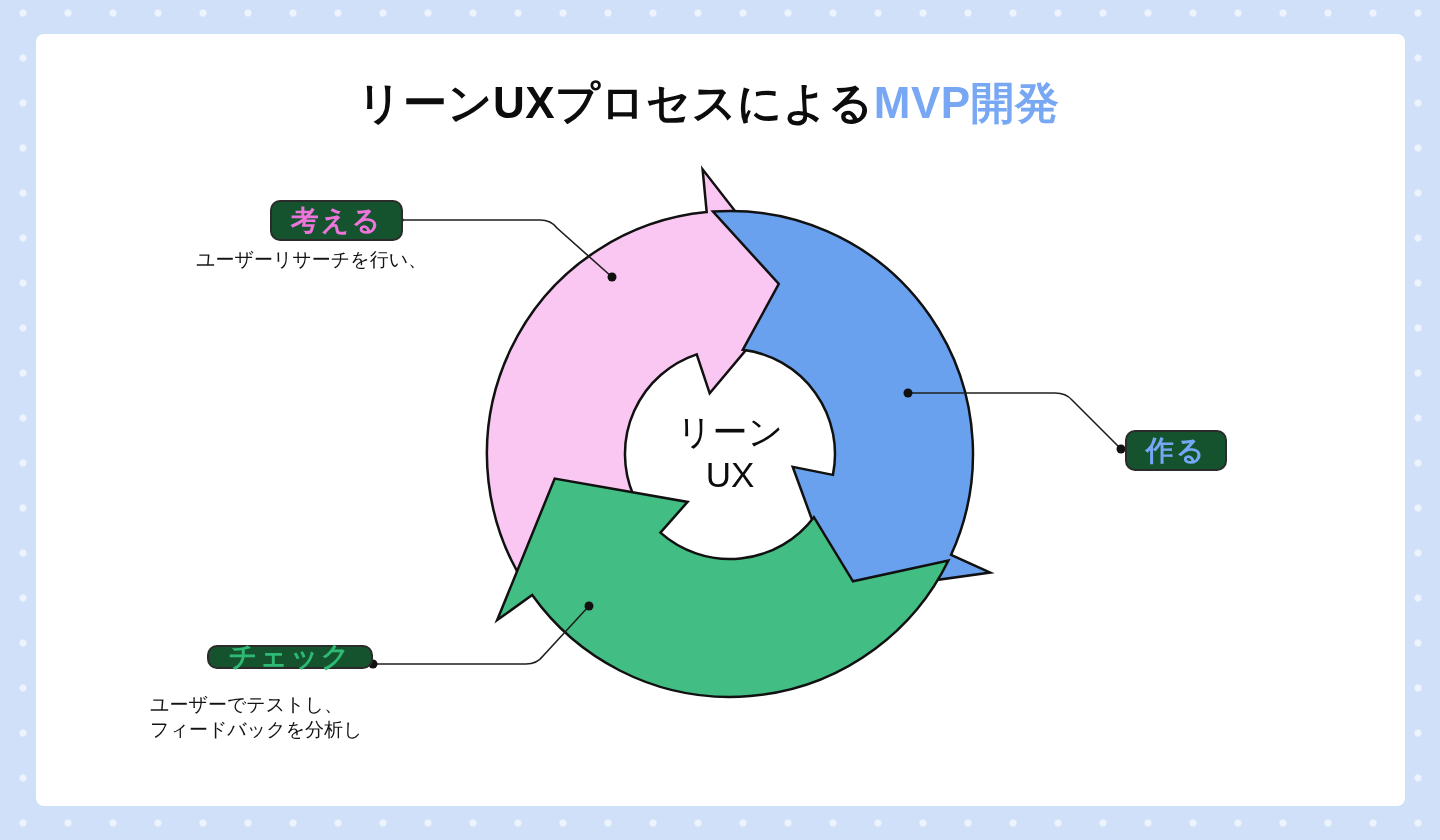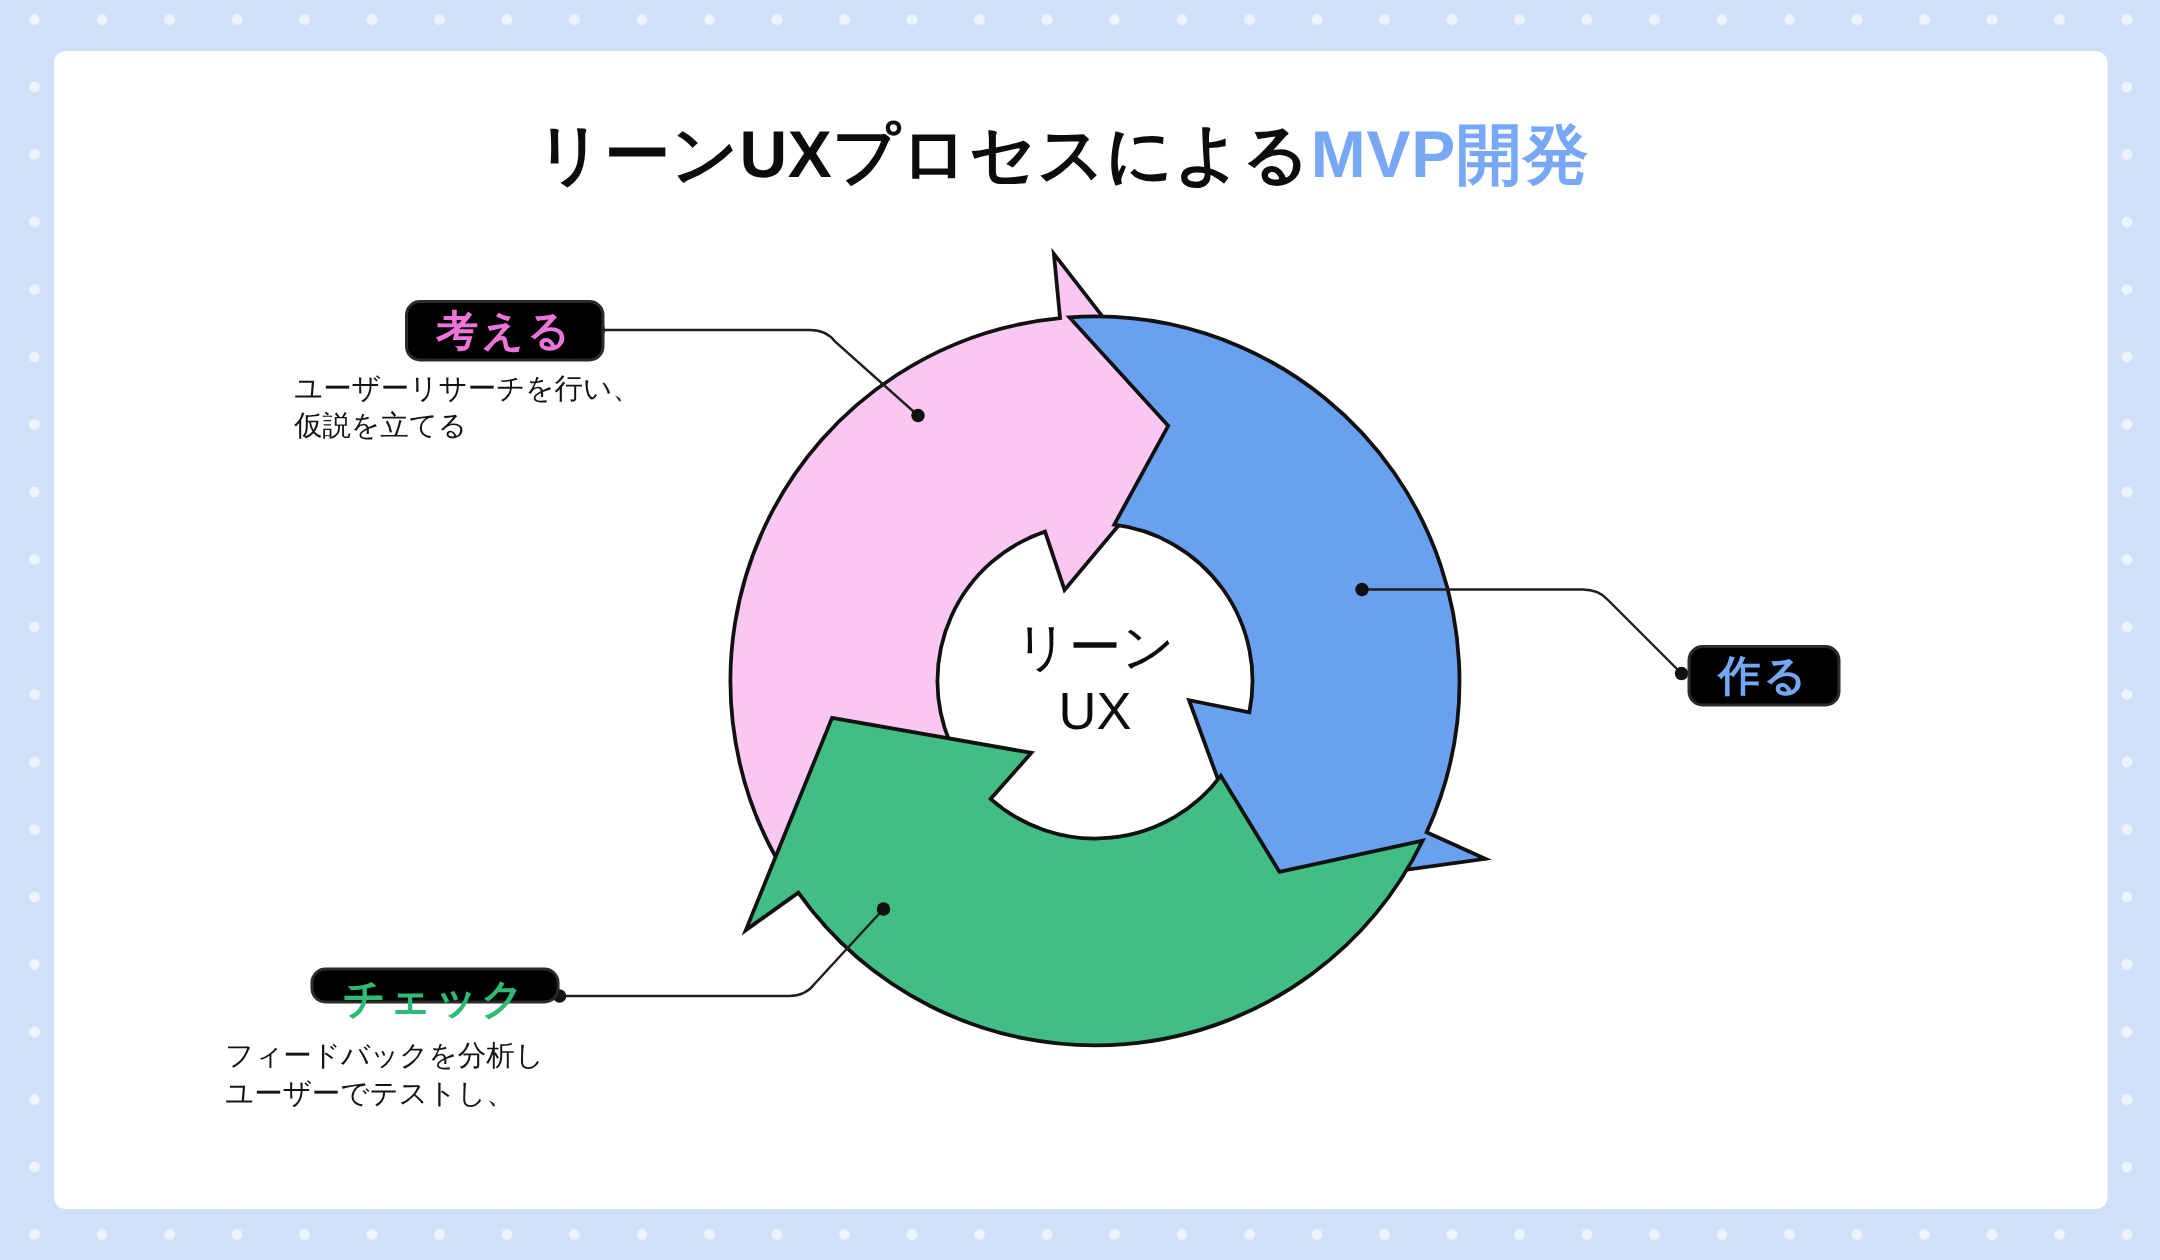--- a/index.html
+++ b/index.html
@@ -31,25 +31,25 @@
     letter-spacing: 0.5px;
     white-space: nowrap;
   }
   svg.diagram {
     position: absolute;
     left: 0; top: 0;
     width: 1440px; height: 840px;
   }
   .step-box {
     position: absolute;
-    background: #000000;
+    background: #14532d;
     border: 2px solid #2b2b2b;
     border-radius: 10px;
     display: flex;
-    align-items: flex-start;
+    align-items: center;
     justify-content: center;
     font-weight: 900;
     font-size: 28px;
     letter-spacing: 2px;
     white-space: nowrap;
   }
   .box-think { left: 270px; top: 200px; width: 133px; height: 41px; }
   .box-build { left: 1125px; top: 430px; width: 102px; height: 41px; }
   .box-check { left: 207px; top: 645px; width: 166px; height: 24px; }
   .step-desc {
@@ -108,33 +108,32 @@
     <circle cx="373" cy="664" r="4.5"></circle>
     <circle cx="589" cy="606" r="4.5"></circle>
   </g>
 </svg>
 
 <div class="step-box box-think">
   <span style="color: rgb(237, 116, 218);">考える</span>
 </div>
 <div class="step-desc desc-think">
   <div>ユーザーリサーチを行い、</div>
-  <div>仮説を立てる</div>
 </div>
 
 <div class="step-box box-build">
   <span style="color: rgb(116, 168, 244);">作る</span>
 </div>
 <div class="step-desc desc-build">
 </div>
 
 <div class="step-box box-check">
   <span style="color: rgb(46, 186, 116);">チェック</span>
 </div>
 <div class="step-desc desc-check">
+  <div>ユーザーでテストし、</div>
   <div>フィードバックを分析し</div>
-  <div>ユーザーでテストし、</div>
 </div>
 
 <div class="center-label">
   <div>リーン</div>
   <div>UX</div>
 </div>
 
 </body></html>

